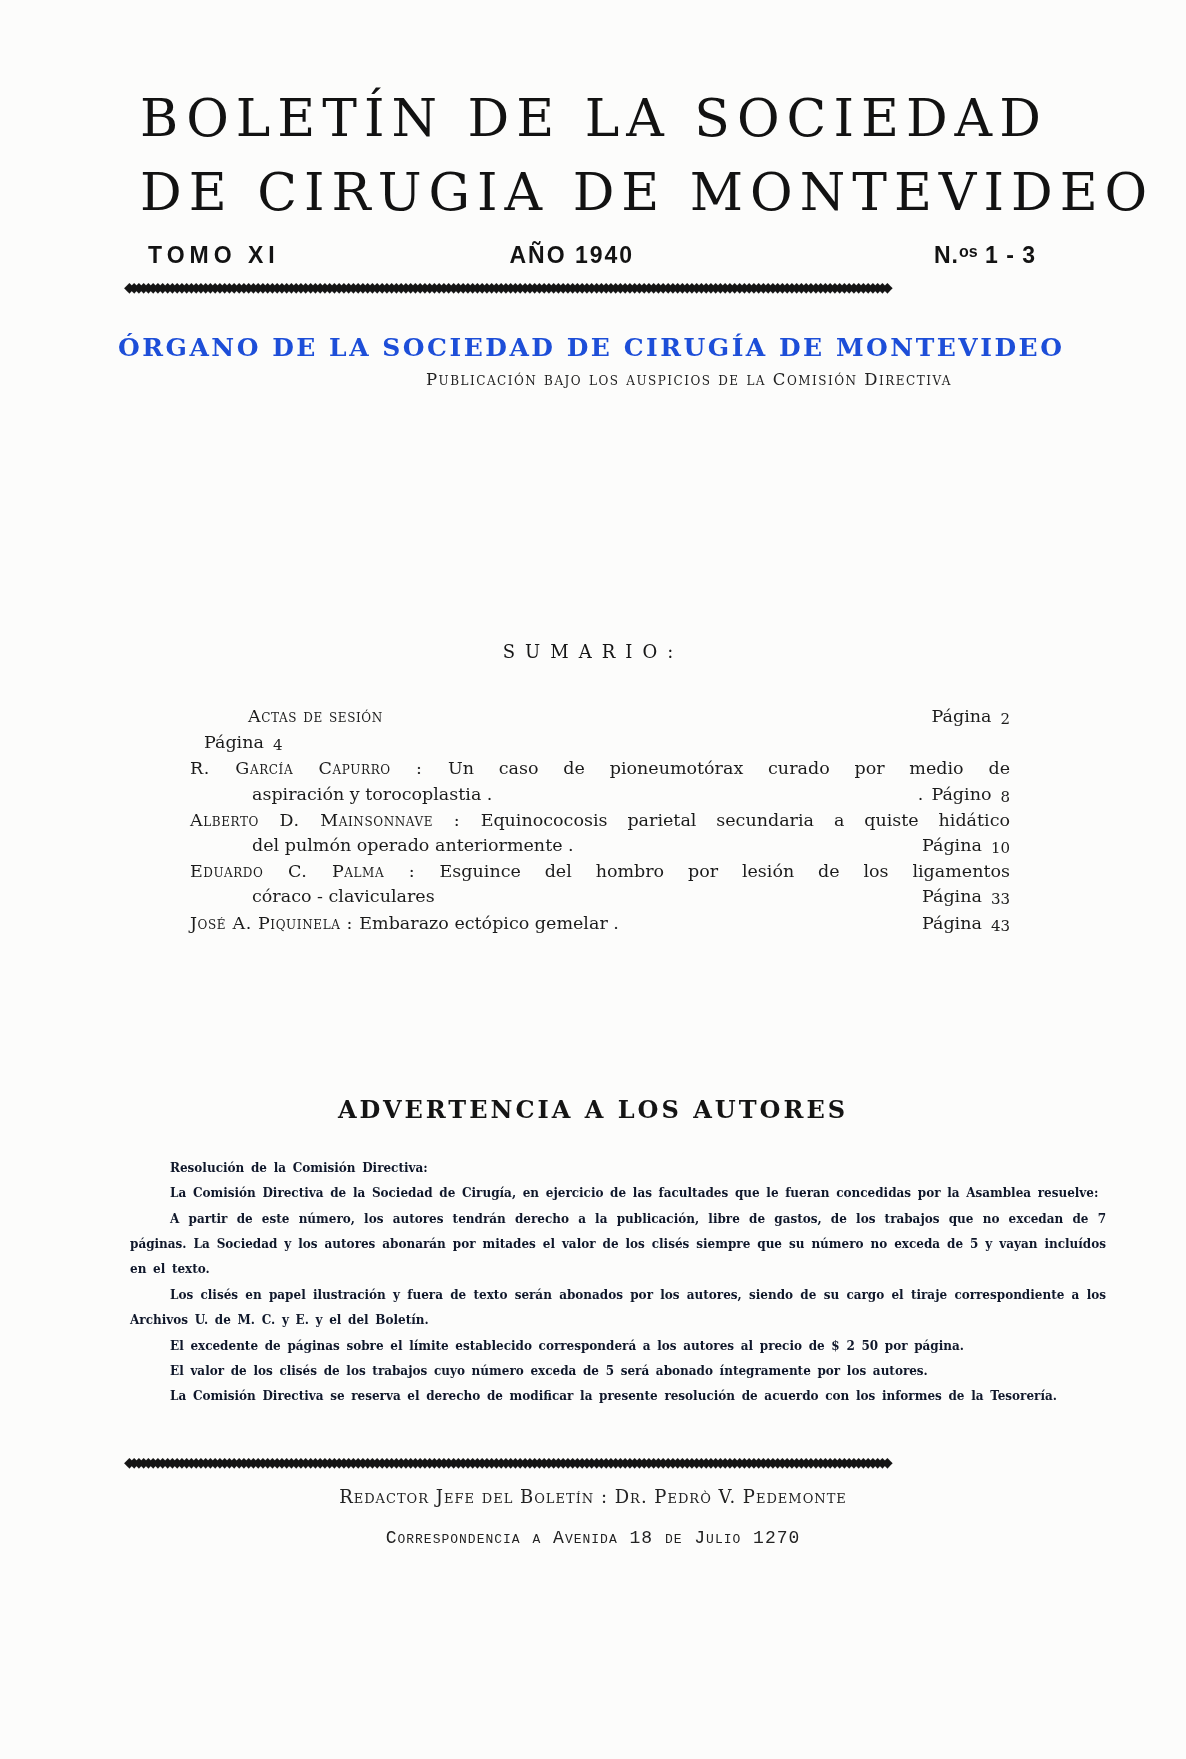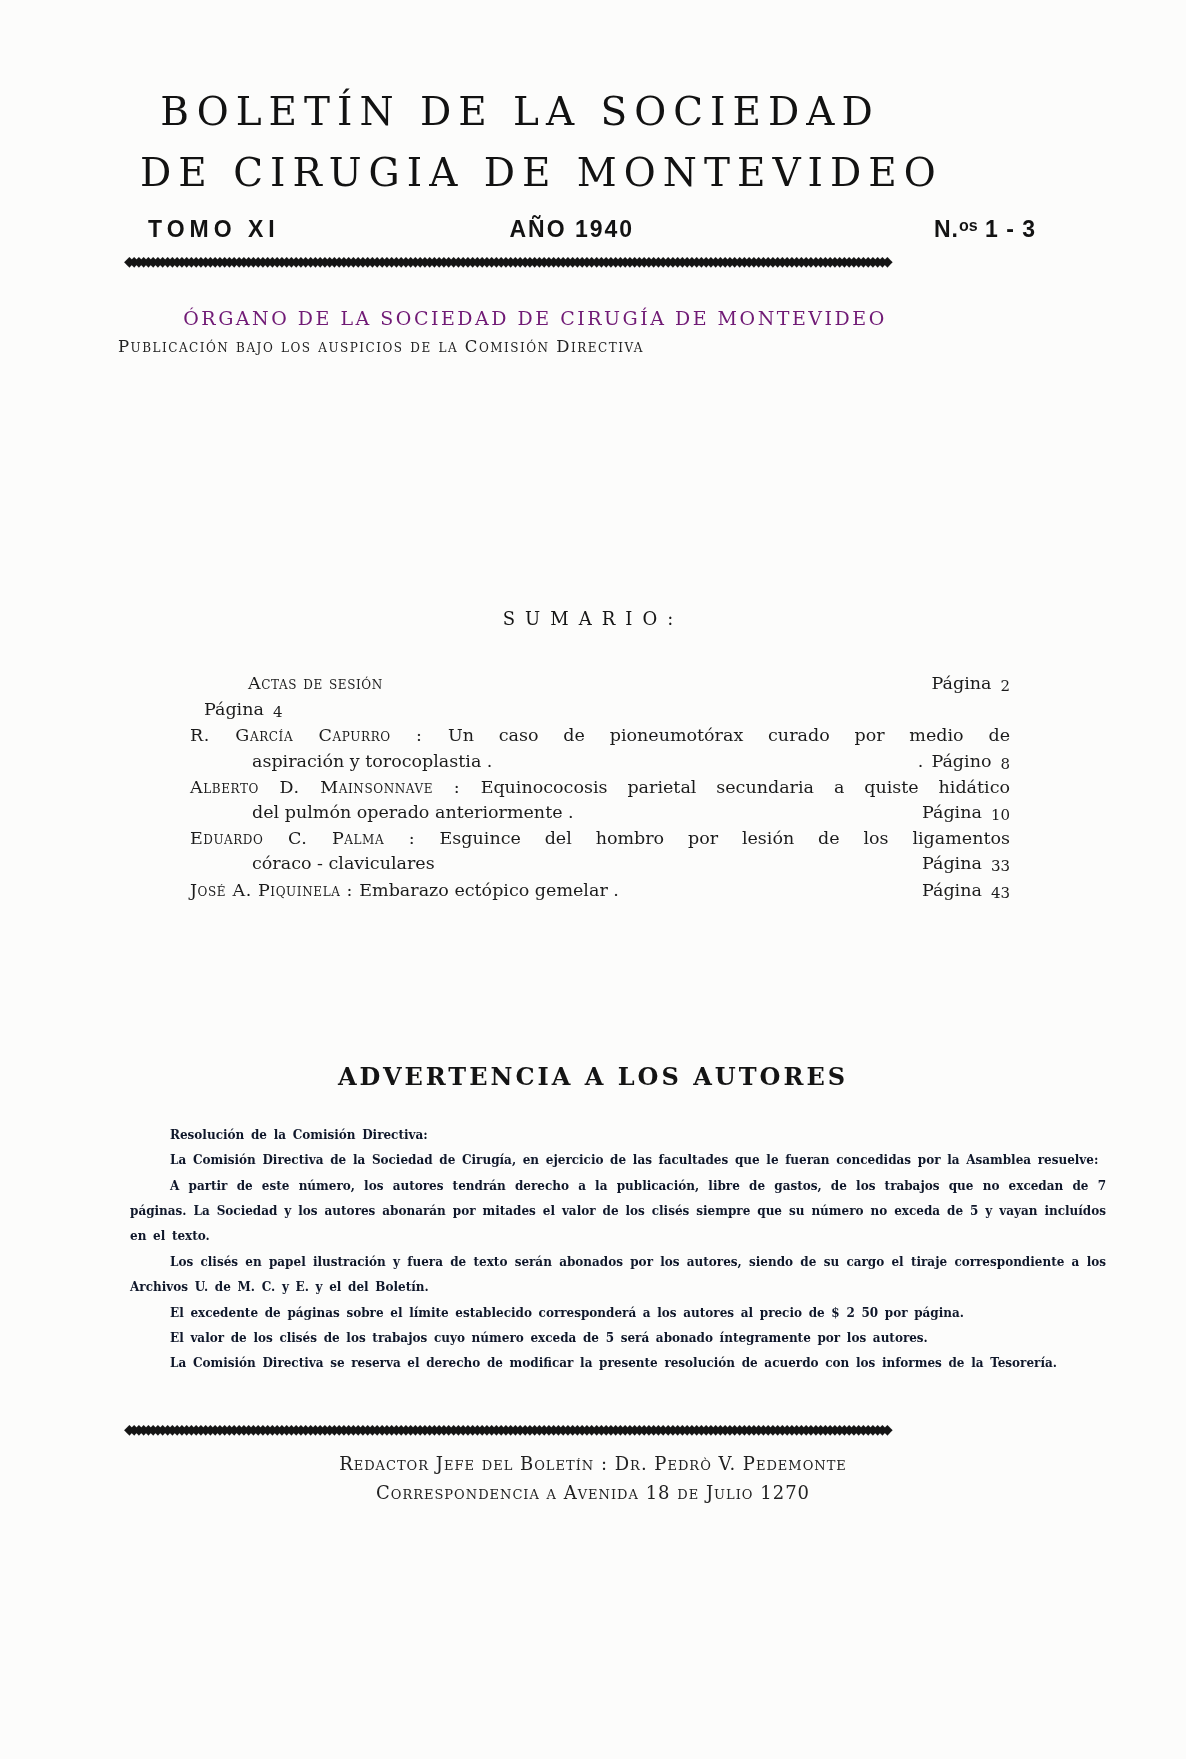--- a/index.html
+++ b/index.html
@@ -10,21 +10,21 @@
     margin: 0 auto;
     background: #fcfcfb;
     color: #1a1a1a;
     font-family: "DejaVu Serif", serif;
     overflow: hidden;
   }
 
   
   .titles-wrap { width: 760px; margin: 92px 0 0 140px; text-align: center; }
   .title-line {
-    font-size: 39px;
+    font-size: 52px;
     letter-spacing: 7px;
     line-height: 1.0;
     color: #121212;
     white-space: nowrap;
   }
   .title-line + .title-line { margin-top: 22px; }
 
   .tomo-row {
     margin: 24px 150px 0 148px;
     display: flex;
@@ -47,30 +47,30 @@
     letter-spacing: -6px;
     overflow: hidden;
     white-space: nowrap;
     color: #151515;
   }
 
   .organo {
     margin: 38px 0 0 118px;
     width: 834px;
     text-align: center;
-    font-weight: 400;
-    font-size: 19px;
+    font-weight: 700;
+    font-size: 25px;
     letter-spacing: 2.5px;
-    color: #701a75;
+    color: #1d4ed8;
     white-space: nowrap;
   }
   .publicacion {
     margin: 8px 0 0 118px;
     width: 834px;
-    text-align: left;
+    text-align: right;
     font-variant: small-caps;
     font-size: 16.5px;
     letter-spacing: 1.5px;
     color: #222;
     white-space: nowrap;
   }
 
   
   .sumario-heading {
     margin-top: 252px;
@@ -119,21 +119,21 @@
   
   .wavy.bottom { margin-top: 46px; }
   .footer-line {
     text-align: center;
     font-variant: small-caps;
     font-size: 18px;
     letter-spacing: 1px;
     color: #222;
   }
   .footer-line.first { margin-top: 16px; }
-  .footer-line + .footer-line { margin-top: 8px; }
+  .footer-line + .footer-line { margin-top: 21px; font-family: Liberation Mono, monospace; }
 </style>
 </head>
 <body>
 
 <div class="sheet">
 
   <div class="titles-wrap">
     <div class="title-line">BOLETÍN DE LA SOCIEDAD</div>
     <div class="title-line">DE CIRUGIA DE MONTEVIDEO</div>
   </div>

